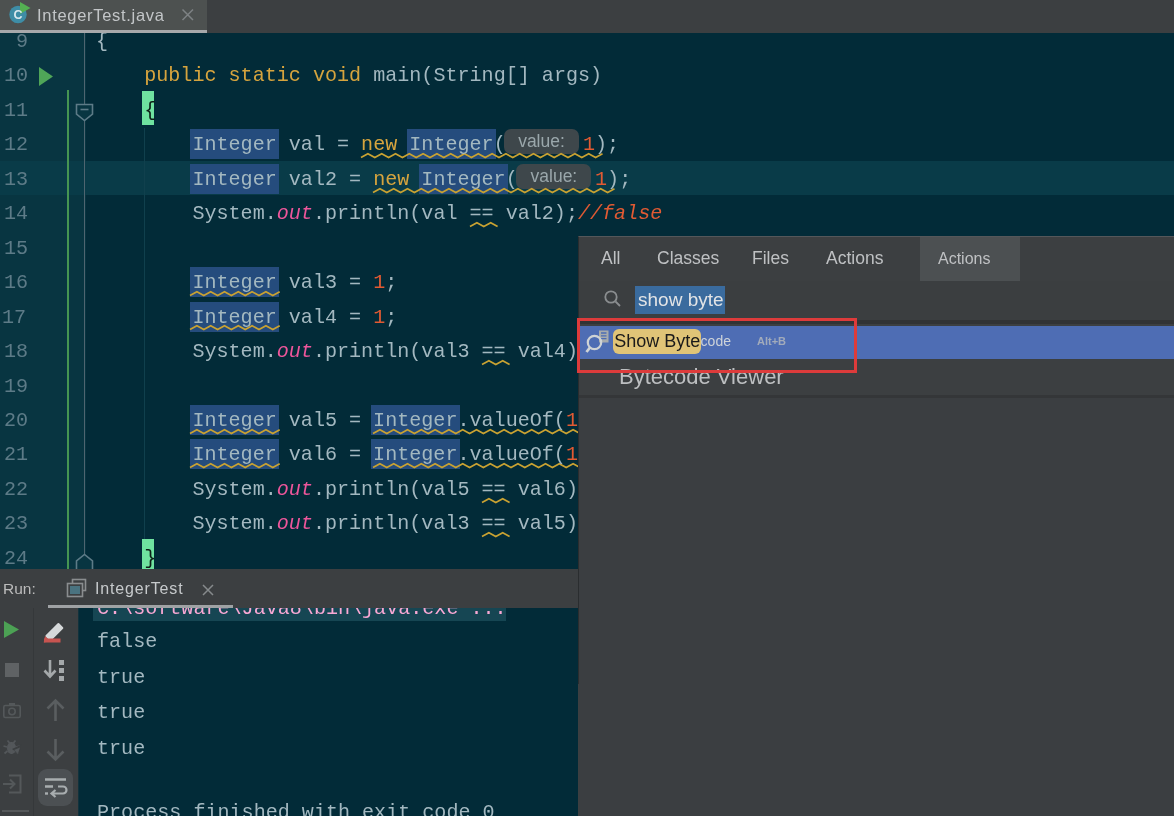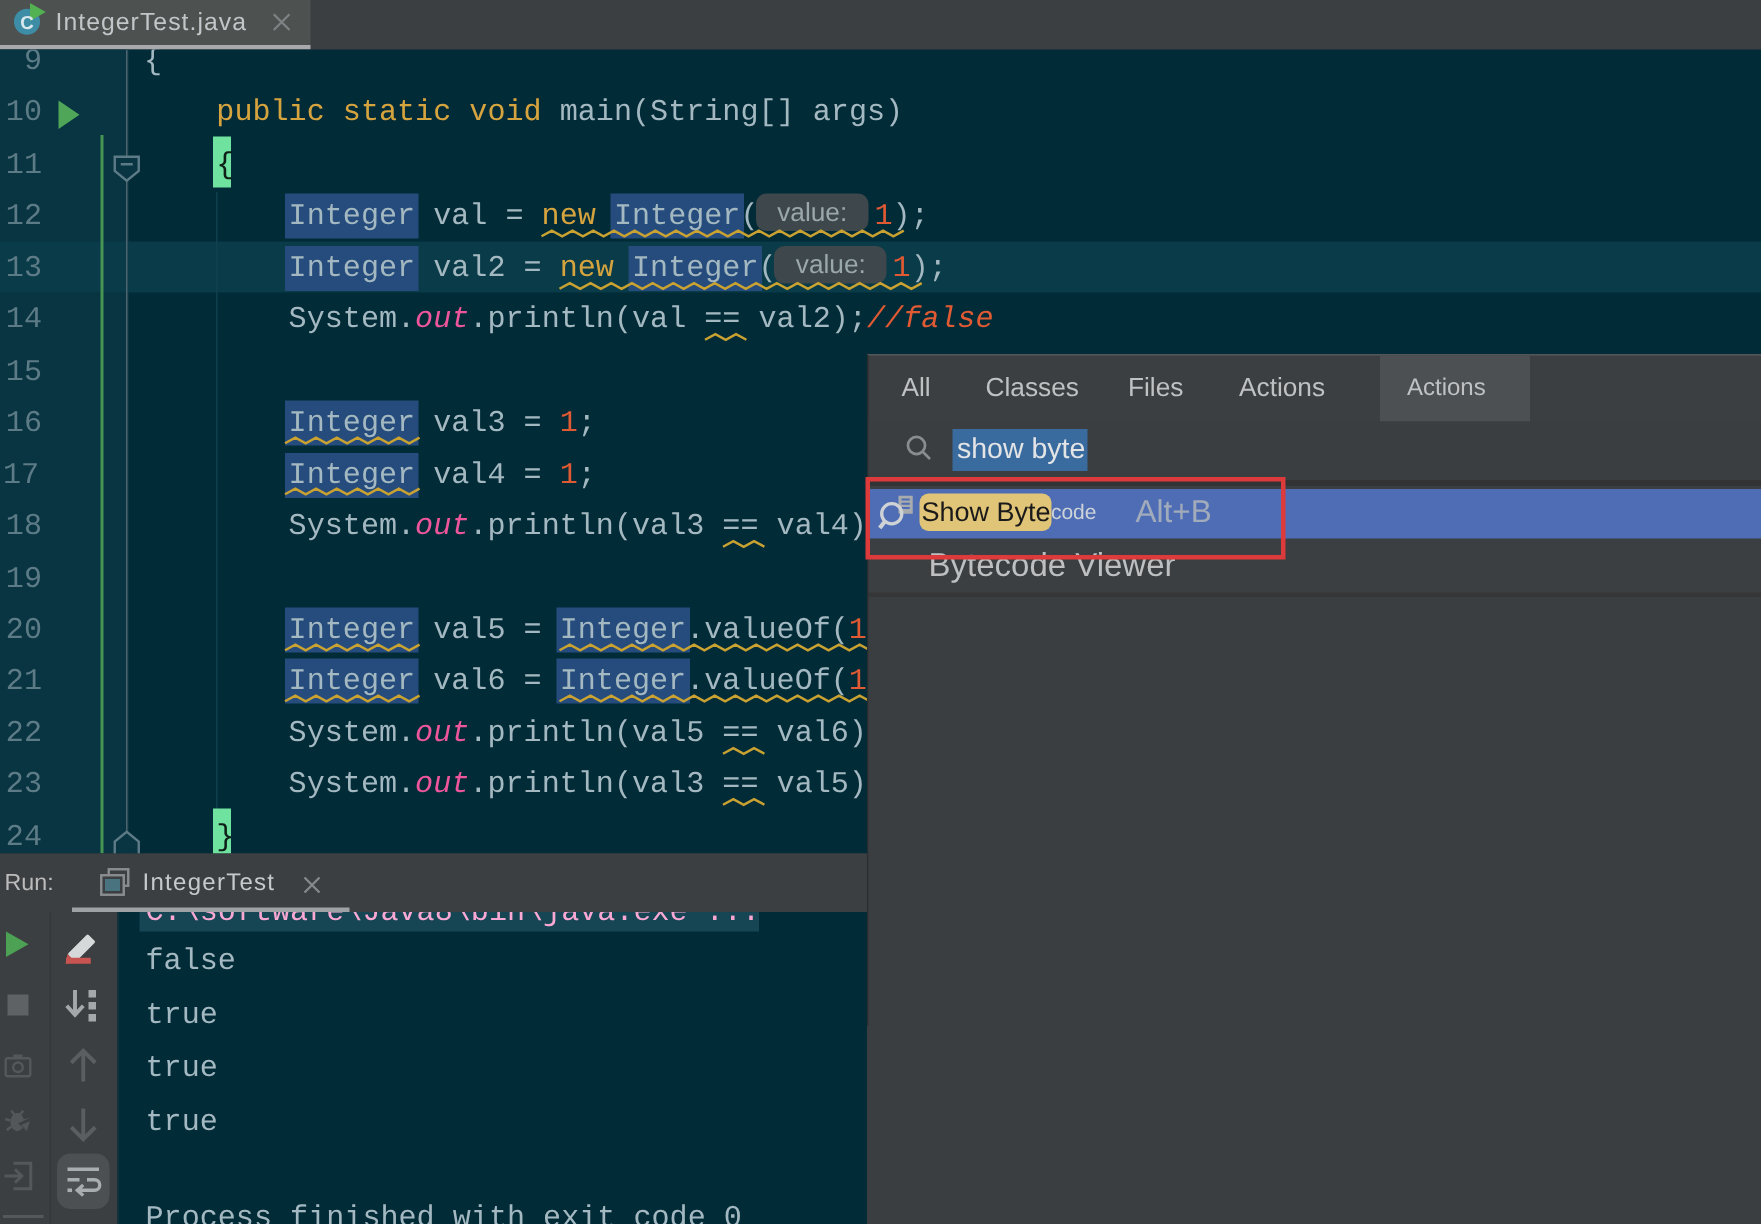--- a/index.html
+++ b/index.html
@@ -211,18 +211,18 @@
 <div class="abs" style="left:0px;top:88.5px;width:596px;height:33.5px;background:#4e6db4"></div>
 <svg class="abs" style="left:6px;top:93px" width="25" height="26" viewBox="0 0 25 26">
 <rect x="14" y="0.5" width="9.5" height="12" fill="#a7abad"></rect>
 <path d="M16 3 H21.5 M16 5.8 H21.5 M16 8.6 H21.5" stroke="#4e6db4" stroke-width="1.3"></path>
 <circle cx="9.5" cy="12.5" r="6.7" fill="none" stroke="#cfd3d5" stroke-width="2.2"></circle>
 <path d="M5 17.5 L1.5 22" stroke="#cfd3d5" stroke-width="2.8"></path>
     </svg>
 <div class="abs" style="left:33.60000000000002px;top:91.80000000000001px;width:88px;height:25.5px;background:#e0c477;border-radius:6px"></div>
 <div class="abs" style="left:35.299999999999955px;top:88px;height:34px;line-height:33px;font-size:18px;color:#1a1a1a">Show Byte</div>
 <div class="abs" style="left:121.60000000000002px;top:88px;height:34px;line-height:33px;font-size:14px;color:#ced3d9">code</div>
-<div class="abs" style="left:178px;top:88px;height:34px;line-height:33px;font-size:21px;font-weight:normal;color:#a2abbb">Alt+B</div>
+<div class="abs" style="left:178px;top:88px;height:34px;line-height:33px;font-size:11px;font-weight:bold;color:#a2abbb">Alt+B</div>
 <div class="abs" style="left:0px;top:123px;width:596px;height:35px;background:#3c3f41"></div>
 <div class="abs" style="left:40px;top:123px;width:300px;height:35px;color:#bdbfc1;font-size:22px;line-height:34px">Bytecode Viewer</div>
 <div class="abs" style="left:0px;top:158px;width:596px;height:3px;background:#343638"></div>
 <div class="abs" style="left:0px;top:161px;width:596px;height:419px;background:#3b3e41"></div>
 </div>
 <div class="abs" style="left:576.5px;top:318px;width:280px;height:55px;border:3px solid #dd3b3b"></div>
 </body></html>

